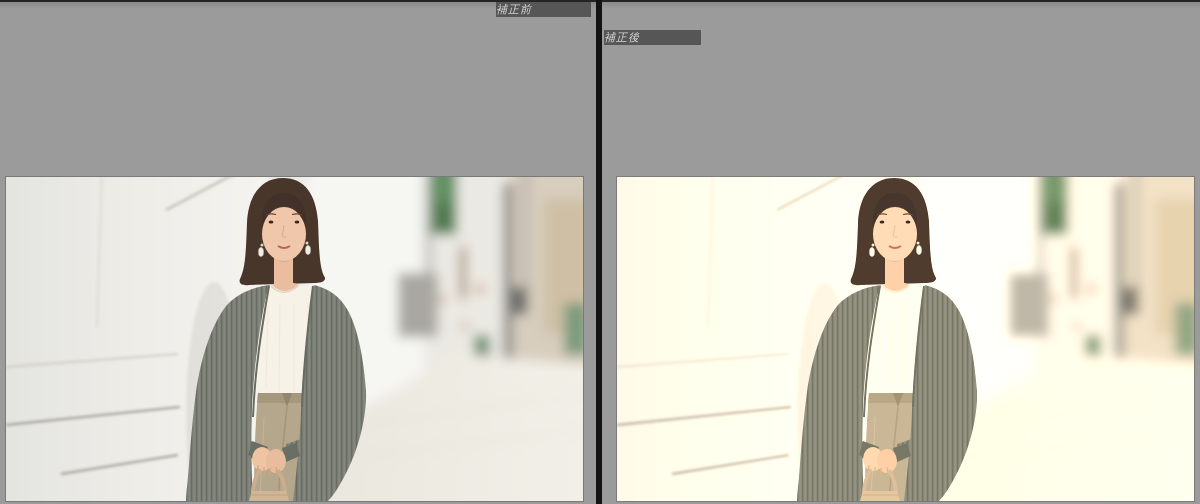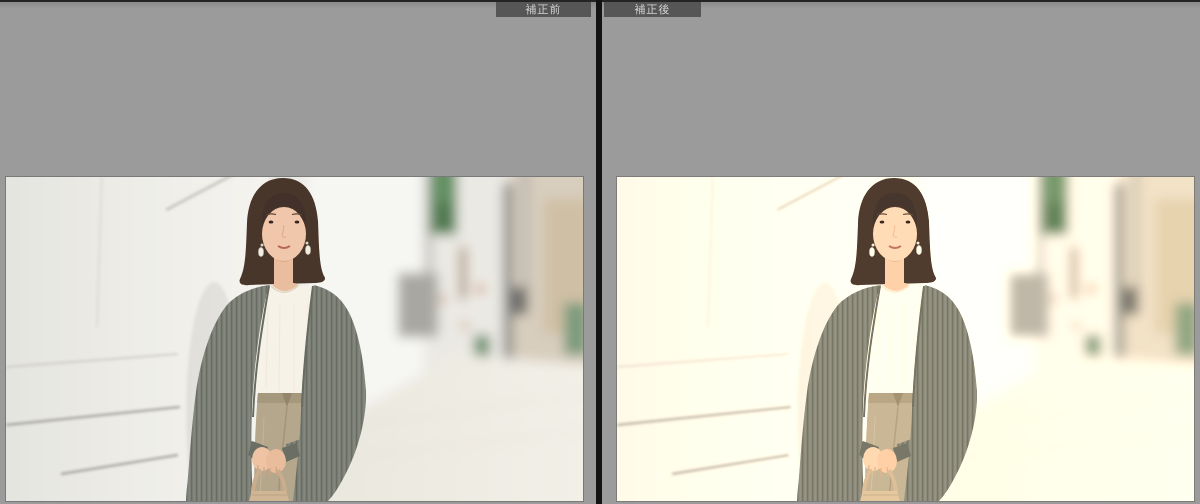--- a/index.html
+++ b/index.html
@@ -10,25 +10,25 @@
   }
   .top-border{position:absolute;top:0;left:0;width:1200px;height:2px;background:#242424;z-index:6;}
   .top-shade{position:absolute;top:2px;left:0;width:1200px;height:7px;
     background:linear-gradient(rgba(0,0,0,0.10),rgba(0,0,0,0));z-index:5;}
   .pane{position:absolute;top:0;height:504px;background:#9b9b9b;}
   #pane-before{left:0;width:596px;}
   #pane-after{left:602px;width:598px;}
   .divider{position:absolute;left:596px;top:0;width:6px;height:504px;background:#131313;z-index:7;}
   .view-label{
     position:absolute;top:2px;height:15px;background:#565656;color:#d4d4d4;
-    font-size:11px;line-height:15px;text-align:center;letter-spacing:1px;z-index:8;
-    white-space:nowrap;overflow:hidden;
+    font-size:11px;line-height:15px;letter-spacing:1px;z-index:8;
+    white-space:nowrap;overflow:hidden;font-style:italic;
   }
   #label-before{left:496px;width:95px;}
-  #label-after{left:604px;width:97px;}
+  #label-after{left:604px;width:97px;margin-top:28px;}
   .photo{
     position:absolute;top:177px;width:577px;height:324px;display:block;
     background:#eceae5;box-shadow:0 0 0 1px rgba(70,70,70,0.40);z-index:2;
   }
   #photo-before{left:6px;}
   #photo-after{left:617px;filter:sepia(0.22) saturate(1.07) brightness(1.05);}
 </style>
 </head>
 <body>
 

